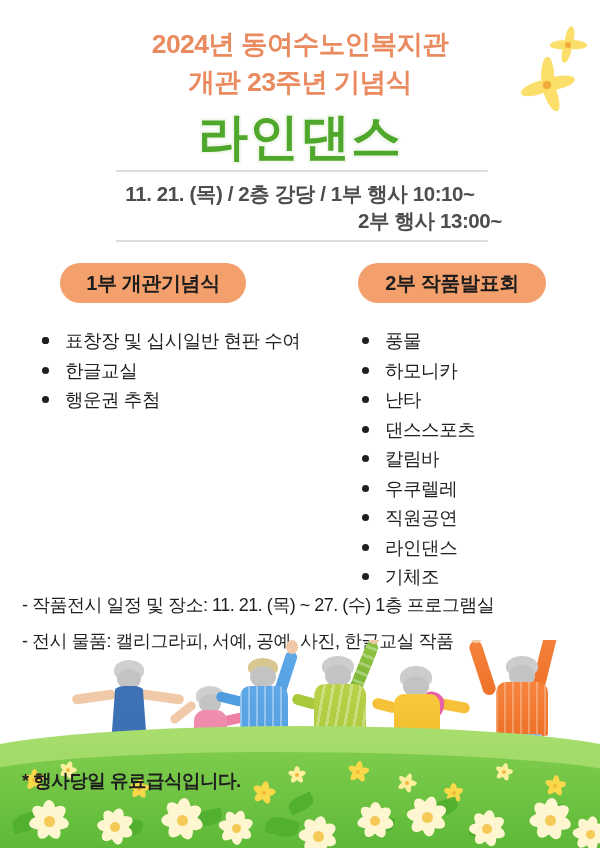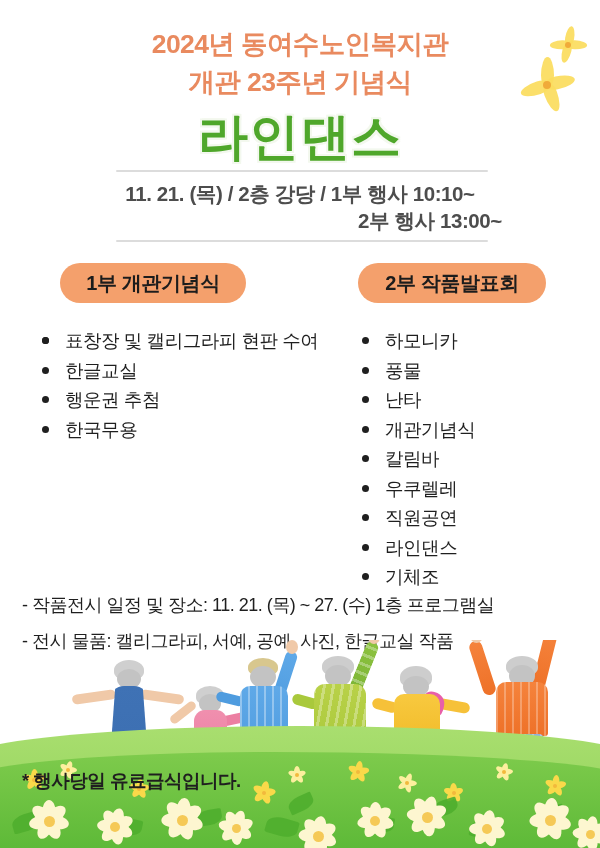--- a/index.html
+++ b/index.html
@@ -426,31 +426,30 @@
   <div class="sched" id="sched-line-1">11. 21. (목) / 2층 강당 /  1부 행사 10:10~</div>
   <div class="sched" id="sched-line-2">2부 행사 13:00~</div>
 
   <div class="rule" id="rule-bottom"></div>
 
   <div class="pill" id="pill-part1">1부 개관기념식</div>
   <div class="pill" id="pill-part2">2부 작품발표회</div>
 
   <ul class="prog-list" id="list-part1">
     <li><span class="dot"></span></li>
-    <li><span class="dot"></span><span>표창장 및 캘리그라피 현판 수여</span></li>
+    <li><span class="dot"></span><span>표창장 및 십시일반 현판 수여</span></li>
     <li><span class="dot"></span><span>한글교실</span></li>
     <li><span class="dot"></span><span>행운권 추첨</span></li>
-    <li><span class="dot"></span><span>한국무용</span></li>
   </ul>
 
   <ul class="prog-list" id="list-part2">
+    <li><span class="dot"></span><span>풍물</span></li>
     <li><span class="dot"></span><span>하모니카</span></li>
-    <li><span class="dot"></span><span>풍물</span></li>
     <li><span class="dot"></span><span>난타</span></li>
-    <li><span class="dot"></span><span>개관기념식</span></li>
+    <li><span class="dot"></span><span>댄스스포츠</span></li>
     <li><span class="dot"></span><span>칼림바</span></li>
     <li><span class="dot"></span><span>우쿠렐레</span></li>
     <li><span class="dot"></span><span>직원공연</span></li>
     <li><span class="dot"></span><span>라인댄스</span></li>
     <li><span class="dot"></span><span>기체조</span></li>
   </ul>
 
   <div class="detail" id="detail-1">
     <span class="lbl">- 작품전시 일정 및 장소:</span>
     <span class="val">11. 21. (목) ~ 27. (수) 1층 프로그램실</span>

